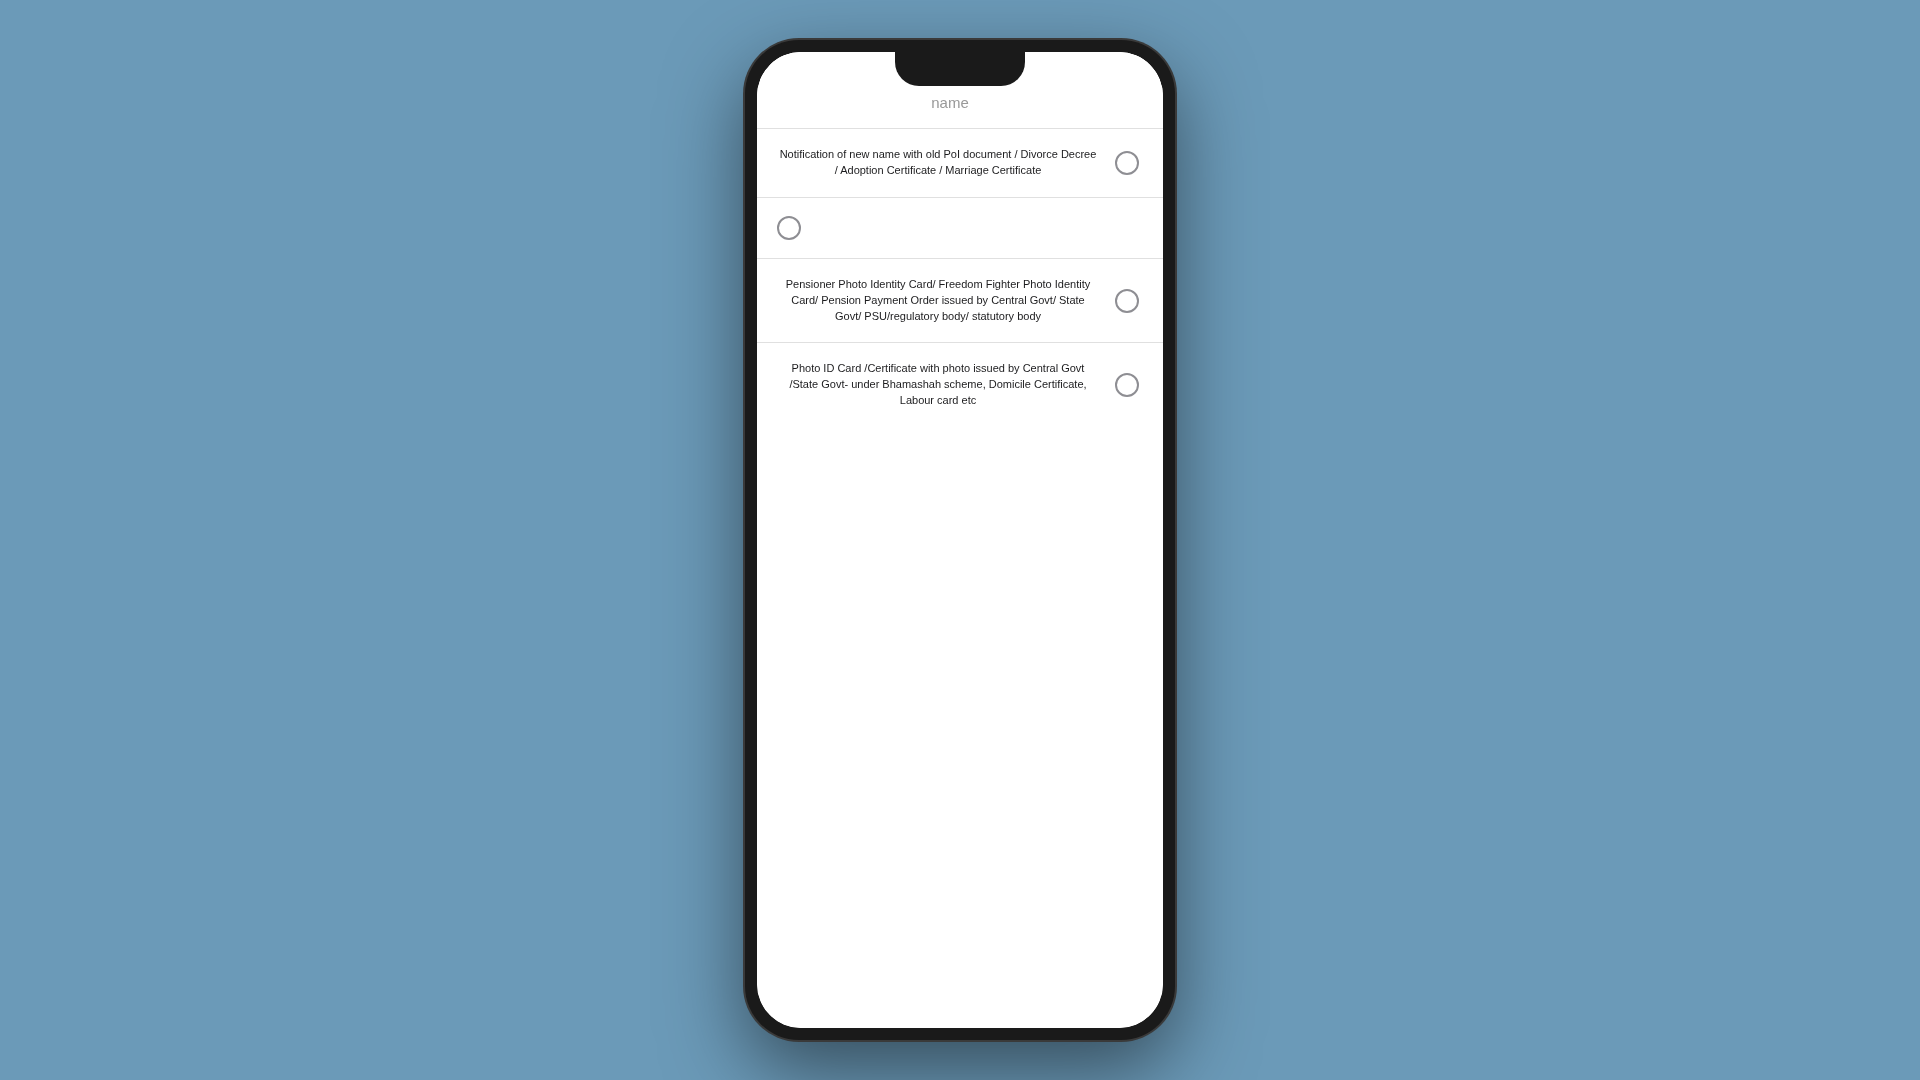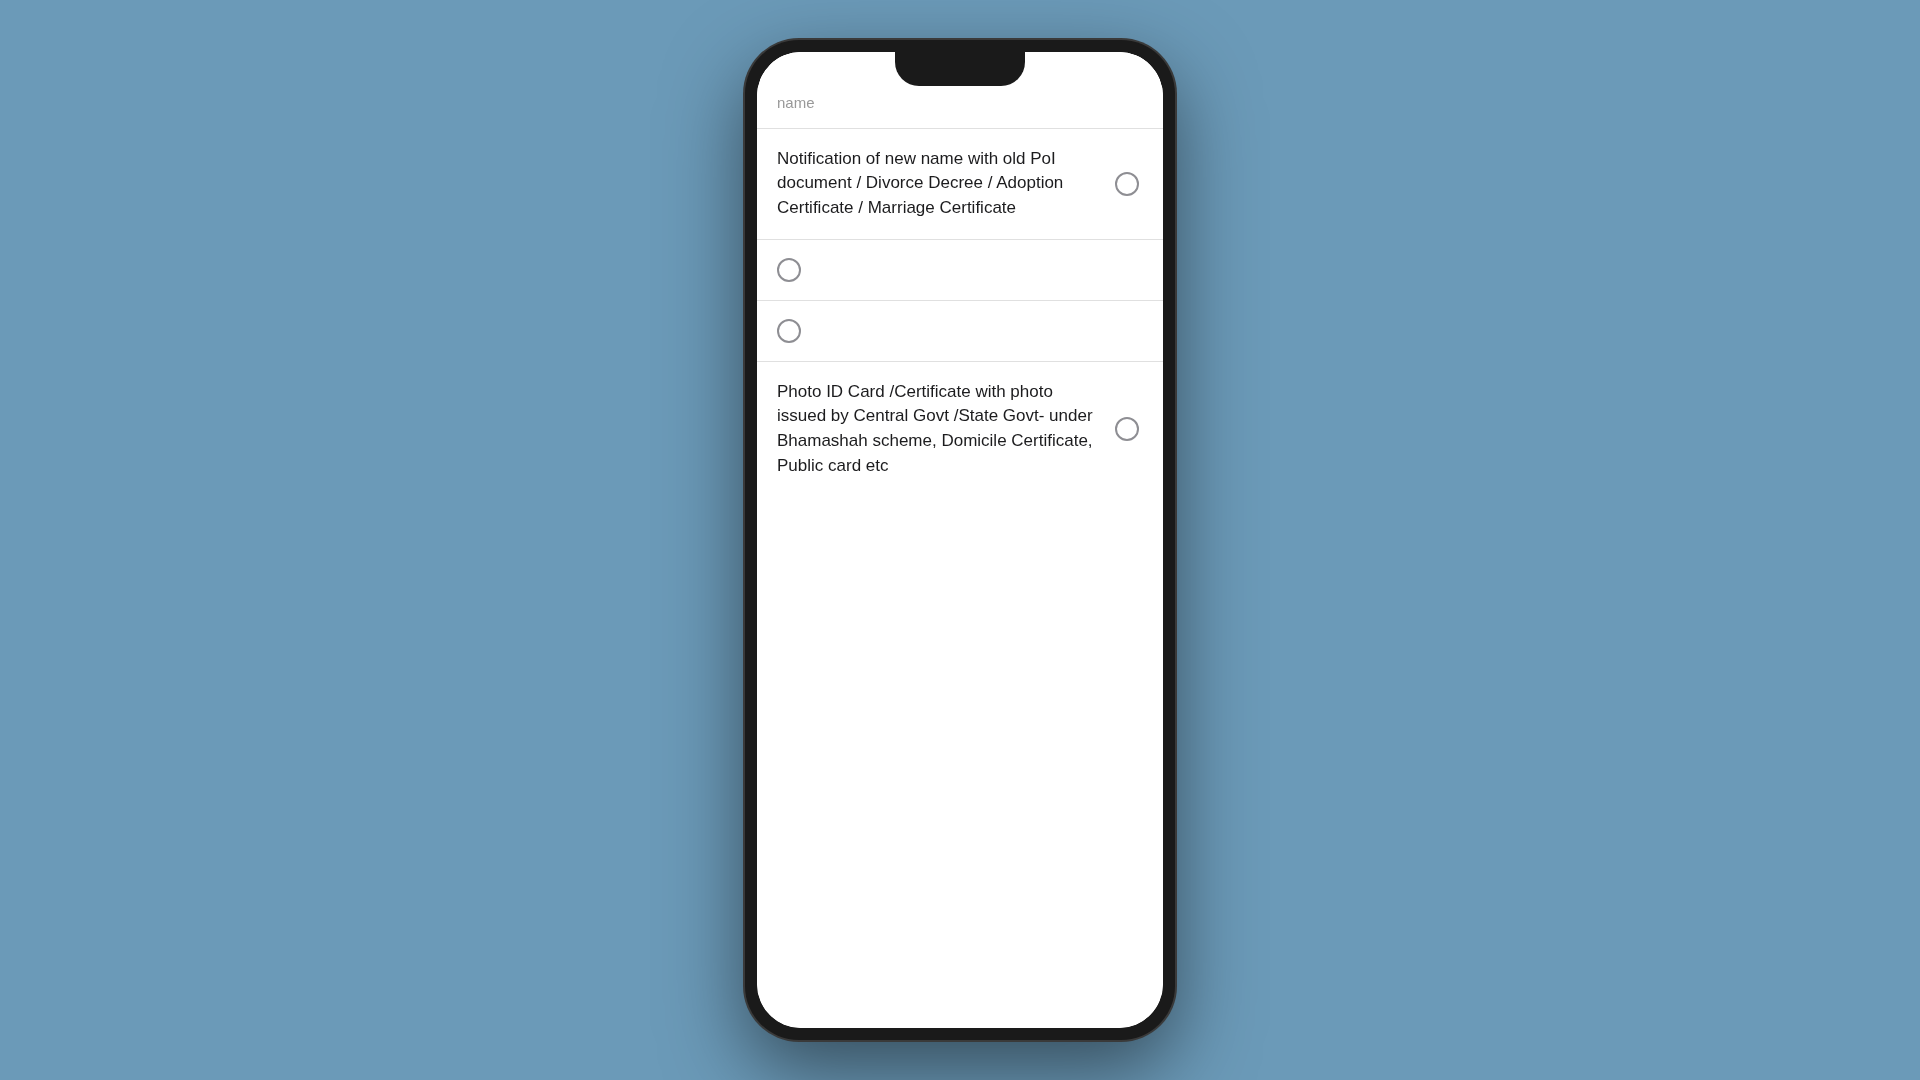--- a/index.html
+++ b/index.html
@@ -61,38 +61,39 @@
 
     .screen-content {
       position: absolute;
       top: 0;
       left: 0;
       right: 0;
       bottom: 0;
       overflow: hidden;
       background: #ffffff;
       border-radius: 44px;
+      text-align: center;
     }
 
     .list-container {
       padding-top: 0px;
     }
 
     .list-item {
       display: flex;
       align-items: center;
       justify-content: space-between;
       padding: 18px 24px 18px 20px;
       border-bottom: 1px solid #e0e0e0;
       background: #ffffff;
     }
 
     .list-item-text {
       flex: 1;
-      font-size: 17px;
+      font-size: 11px;
       line-height: 1.45;
       color: #1c1c1e;
       margin-right: 16px;
       font-weight: 400;
     }
 
     .radio-button {
       width: 24px;
       height: 24px;
       border-radius: 50%;
@@ -121,24 +122,25 @@
           <div class="list-item-text">Notification of new name with old PoI document / Divorce Decree / Adoption Certificate / Marriage Certificate</div>
           <div class="radio-button"></div>
         </div>
 
 
         <div class="list-item">
           <div class="radio-button"></div>
         </div>
 
         <div class="list-item">
+          <div class="list-item-text">Pensioner Photo Identity Card/ Freedom Fighter Photo Identity Card/ Pension Payment Order issued by Central Govt/ State Govt/ PSU/regulatory body/ statutory body</div>
           <div class="radio-button"></div>
         </div>
 
         <div class="list-item" style="border-bottom: none;">
-          <div class="list-item-text">Photo ID Card /Certificate with photo issued by Central Govt /State Govt- under Bhamashah scheme, Domicile Certificate, Public card etc</div>
+          <div class="list-item-text">Photo ID Card /Certificate with photo issued by Central Govt /State Govt- under Bhamashah scheme, Domicile Certificate, Labour card etc</div>
           <div class="radio-button"></div>
         </div>
 
       </div>
     </div>
   </div>
 </div>
 
 </body></html>

